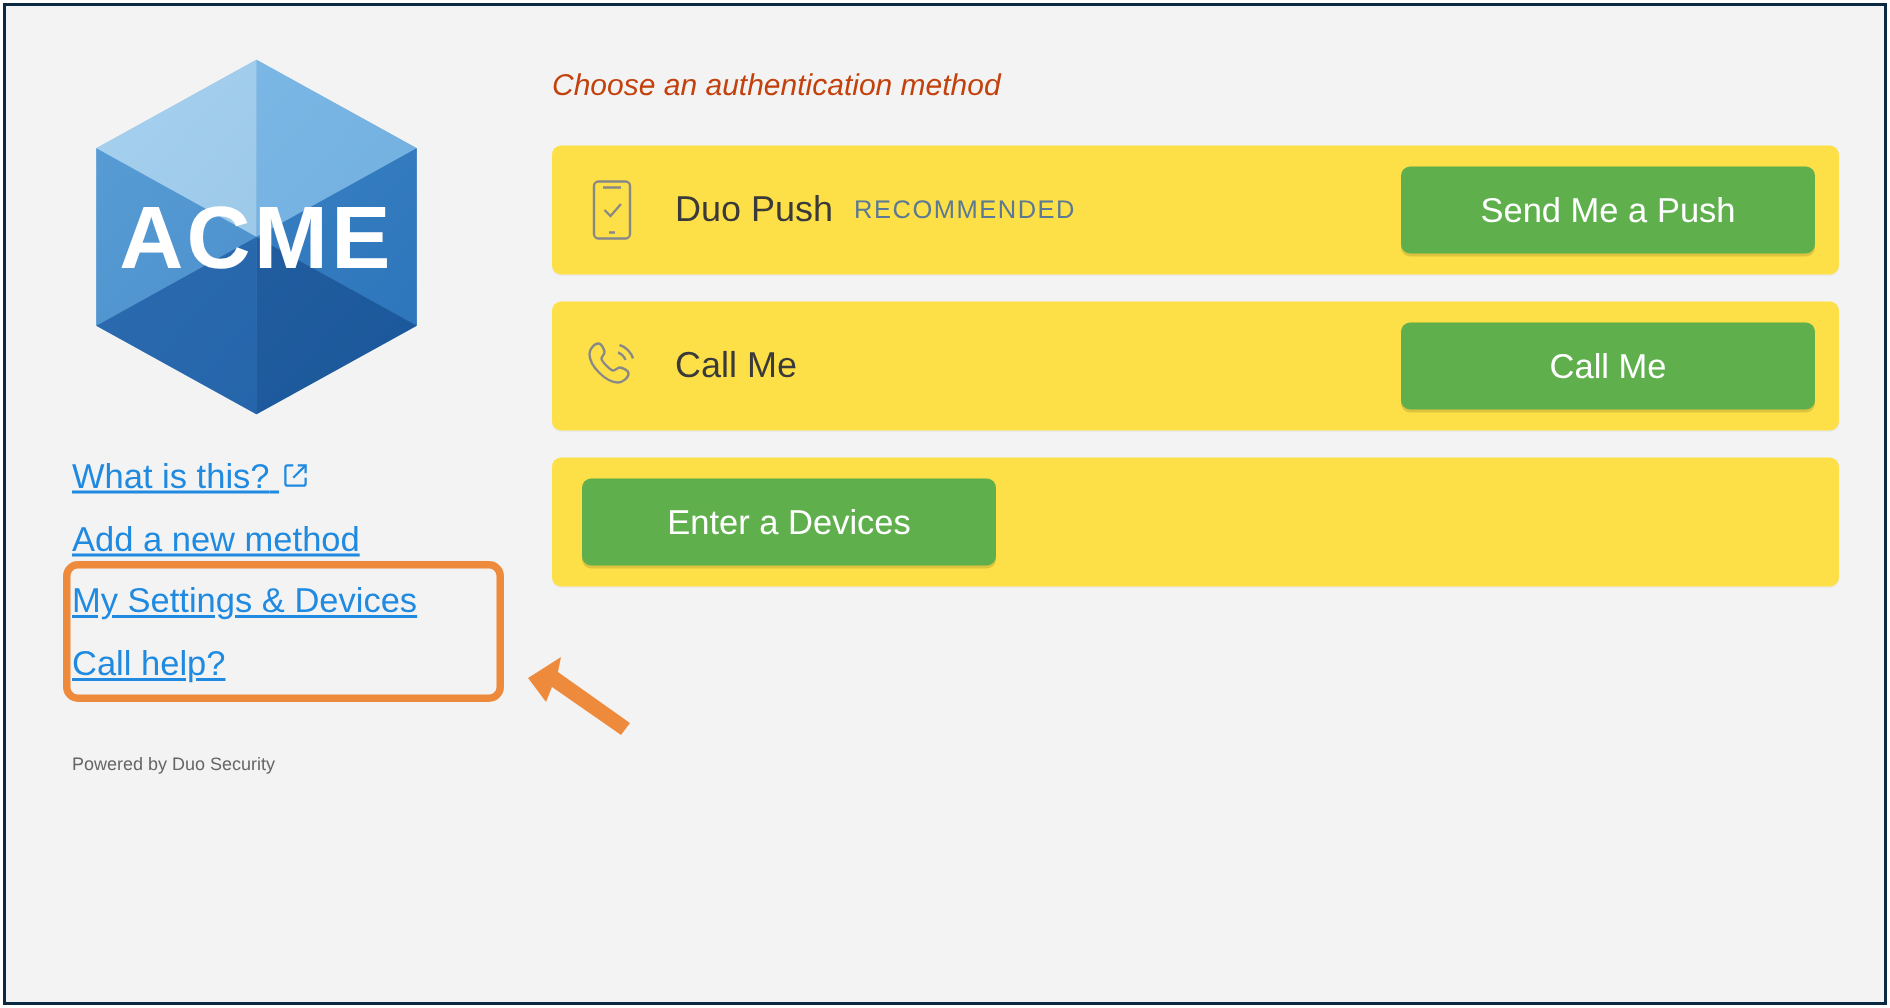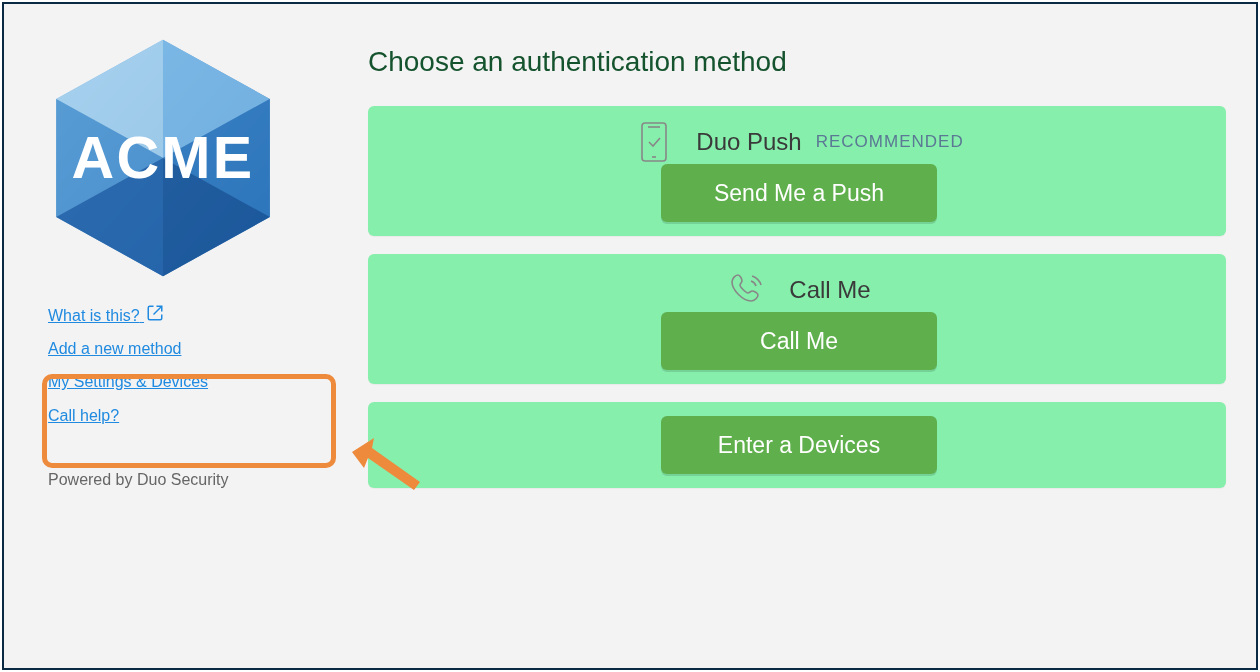--- a/index.html
+++ b/index.html
@@ -13,38 +13,38 @@
     display:flex;
     gap:40px;
   }
   .sidebar{
     width:280px;
     flex:0 0 280px;
     position:relative;
   }
   .logo-wrap{
     width:245px;height:260px;
-    display:flex;align-items:center;justify-content:flex-start;
+    display:flex;align-items:center;justify-content:center;
     margin-top:-4px;
   }
   .links{
     margin-top:16px;
   }
   .links a{
     display:inline-block;
     color:#1f8ae0;
-    font-size:16px;
+    font-size:23px;
     text-decoration:underline;
     line-height:1.2;
     margin-bottom:14px;
   }
   .links a svg{vertical-align:-1px;margin-left:2px;}
   .powered{
     color:#666;
-    font-size:16px;
+    font-size:12px;
     margin-top:32px;
   }
   .highlight-box{
     position:absolute;
     border:5px solid #ee8a3c;
     border-radius:10px;
     left:-6px;
     top:342px;
     width:284px;
     height:84px;
@@ -54,34 +54,34 @@
     position:absolute;
     left:302px;
     top:398px;
     pointer-events:none;
   }
 
   .main{
     flex:1;
   }
   .heading{
-    font-size:28px;
-    color:#14532d;
+    font-size:20px;
+    color:#c2410c;
     margin:14px 0 28px 0;
+    font-style:italic;
   }
   .auth-row{
-    background:#86efac;
+    background:#fde047;
     border-radius:6px;
     display:flex;
     align-items:center;
     justify-content:space-between;
     padding:14px 16px 14px 20px;
     margin-bottom:18px;
     box-shadow:0 1px 1px rgba(0,0,0,0.04);
-    flex-direction:column;
   }
   .auth-left{
     display:flex;
     align-items:center;
     gap:22px;
   }
   .auth-icon{
     width:40px;height:44px;
     display:flex;align-items:center;justify-content:center;
     color:#888;

